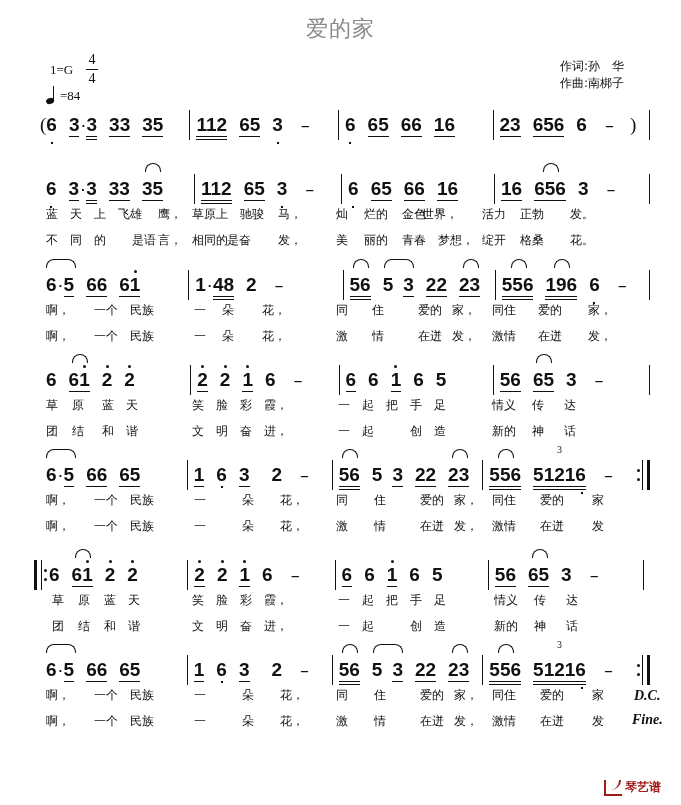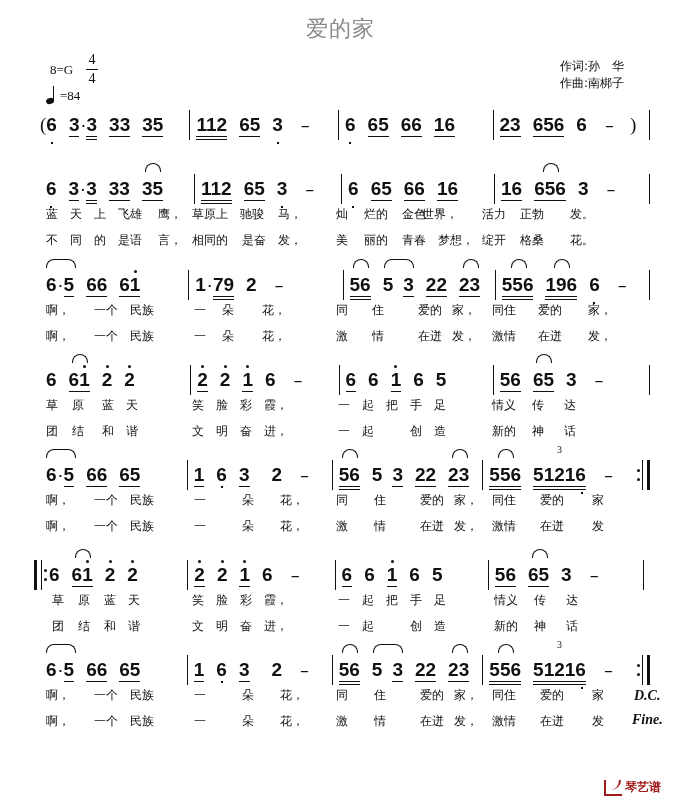--- a/index.html
+++ b/index.html
@@ -43,21 +43,21 @@
   .lyr { position: absolute; font-size: 12px; white-space: nowrap; }
   .dc { position: absolute; font-family: "Liberation Serif", serif; font-style: italic; font-weight: bold; font-size: 14px; }
   .logo { position: absolute; left: 604px; top: 779px; display: flex; align-items: center; color: #a01a1a; font-size: 12px; font-weight: bold; }
   .logo .mark { width: 16px; height: 14px; border-left: 2px solid #a01a1a; border-bottom: 2px solid #a01a1a; margin-right: 3px; position: relative; }
   .logo .mark::after { content:""; position:absolute; left:3px; top:0; width:10px; height:10px; border-right:2px solid #a01a1a; border-radius: 0 0 10px 0; }
 </style>
 </head>
 <body>
 
 <div class="title">爱的家</div>
-<div class="key">8=G</div>
+<div class="key">1=G</div>
 <div class="timesig">
   <div>4</div>
   <div class="bar"></div>
   <div>4</div>
 </div>
 <div class="tempo">
   <span class="note">
       <span class="stem"></span>
       <span class="head"></span>
     </span>
@@ -208,24 +208,24 @@
     <span class="lyr" style="left:362px">金色</span>
     <span class="lyr" style="left:382px">世界，</span>
     <span class="lyr" style="left:442px">活力</span>
     <span class="lyr" style="left:480px">正勃</span>
     <span class="lyr" style="left:530px">发。</span>
   </div>
   <div style="position:relative;height:22px;top:4px;">
     <span class="lyr" style="left:6px">不</span>
     <span class="lyr" style="left:30px">同</span>
     <span class="lyr" style="left:54px">的</span>
-    <span class="lyr" style="left:78px">是语</span>
+    <span class="lyr" style="left:92px">是语</span>
     <span class="lyr" style="left:118px">言，</span>
     <span class="lyr" style="left:152px">相同的</span>
-    <span class="lyr" style="left:202px">是奋</span>
+    <span class="lyr" style="left:187px">是奋</span>
     <span class="lyr" style="left:238px">发，</span>
     <span class="lyr" style="left:296px">美</span>
     <span class="lyr" style="left:324px">丽的</span>
     <span class="lyr" style="left:362px">青春</span>
     <span class="lyr" style="left:398px">梦想，</span>
     <span class="lyr" style="left:442px">绽开</span>
     <span class="lyr" style="left:480px">格桑</span>
     <span class="lyr" style="left:530px">花。</span>
   </div>
 </div>
@@ -243,21 +243,21 @@
         </span>
       <span class="grp">
           <span class="n u1"><span>61</span><span class="hi" style="left:75%"></span></span>
         </span>
     </div>
     <div class="barline"></div>
     <div class="measure" style="width:150px;padding-left:6px;">
       <span class="grp">
           <span class="n dot-after">1</span>
           <span style="width:7px"></span>
-          <span class="n tie u2" style="position:relative;">79</span>
+          <span class="n tie u2" style="position:relative;">48</span>
         </span>
       <span class="grp">
           <span class="n">2</span>
         </span>
       <span class="dash">–</span>
     </div>
     <div class="barline"></div>
     <div class="measure" style="width:148px;padding-left:6px;">
       <span class="grp tie">
           <span class="n u2">56</span>

